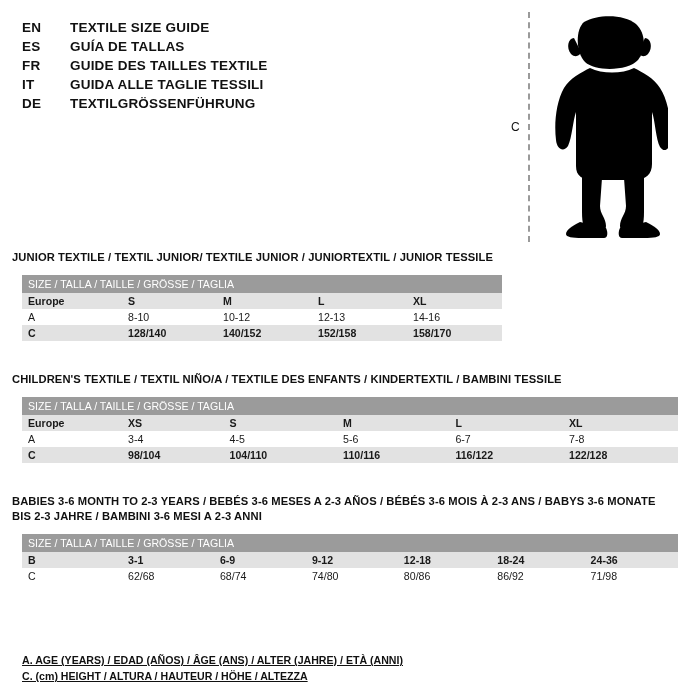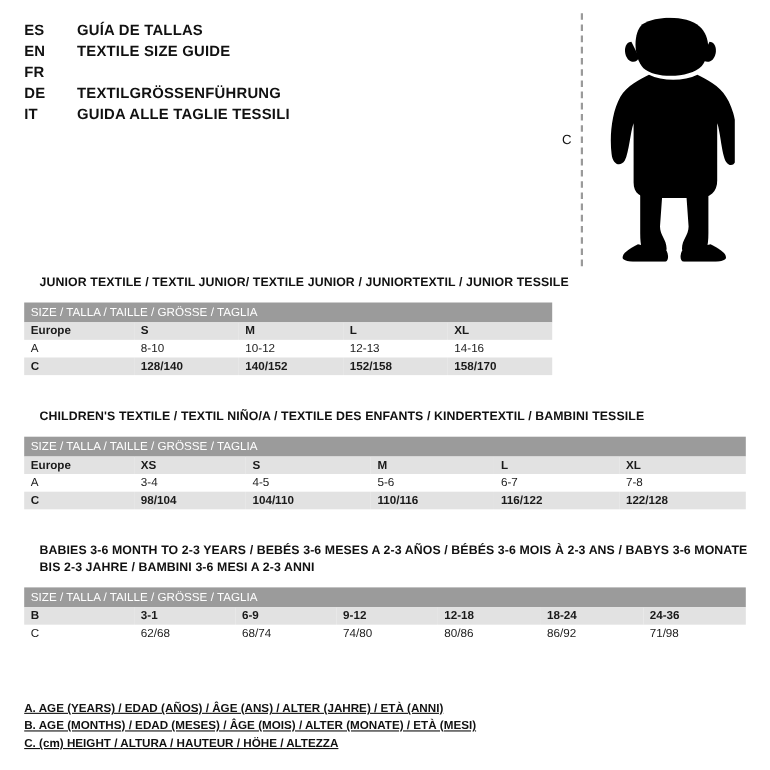--- a/index.html
+++ b/index.html
@@ -75,21 +75,21 @@
   }
   .silhouette {
     position: absolute;
     left: 28px;
     top: 4px;
   }
 
   
   .section-head {
     position: absolute;
-    left: 36px;
+    left: 12px;
     font-size: 11.2px;
     font-weight: bold;
     color: #111;
     letter-spacing: 0.1px;
     line-height: 15px;
     width: 660px;
   }
 
   
   table.size-table {
@@ -138,37 +138,38 @@
     text-decoration: underline;
   }
 </style>
 </head>
 <body>
 
 <div class="page">
 
   <div class="titles">
     <div class="title-row">
+      <span class="title-lang">EN</span>
+      <span class="title-text">TEXTILE SIZE GUIDE</span>
+    </div>
+    <div class="title-row">
       <span class="title-lang">ES</span>
       <span class="title-text">GUÍA DE TALLAS</span>
     </div>
     <div class="title-row">
-      <span class="title-lang">EN</span>
-      <span class="title-text">TEXTILE SIZE GUIDE</span>
-    </div>
-    <div class="title-row">
       <span class="title-lang">FR</span>
+      <span class="title-text">GUIDE DES TAILLES TEXTILE</span>
+    </div>
+    <div class="title-row">
+      <span class="title-lang">IT</span>
+      <span class="title-text">GUIDA ALLE TAGLIE TESSILI</span>
     </div>
     <div class="title-row">
       <span class="title-lang">DE</span>
       <span class="title-text">TEXTILGRÖSSENFÜHRUNG</span>
-    </div>
-    <div class="title-row">
-      <span class="title-lang">IT</span>
-      <span class="title-text">GUIDA ALLE TAGLIE TESSILI</span>
     </div>
   </div>
 
   <div class="figure-area">
     <div class="dash-line"></div>
     <div class="c-label">C</div>
     <div class="silhouette">
       <svg width="120" height="222" viewBox="0 0 120 222" xmlns="http://www.w3.org/2000/svg">
         <g fill="#000000">
 
@@ -281,17 +282,16 @@
         <td>74/80</td>
         <td>80/86</td>
         <td>86/92</td>
         <td>71/98</td>
       </tr>
     </tbody>
   </table>
 
   <div class="footnotes">
     <div class="footnote">A. AGE (YEARS) / EDAD (AÑOS) / ÂGE (ANS) / ALTER (JAHRE) / ETÀ (ANNI)</div>
-    <div class="footnote">B. AGE (MONTHS) / EDAD (MESES) / ÂGE (MOIS) / ALTER (MONATE) / ETÀ (MESI)</div>
     <div class="footnote">C. (cm) HEIGHT / ALTURA / HAUTEUR / HÖHE / ALTEZZA</div>
   </div>
 
 </div>
 
 </body></html>

